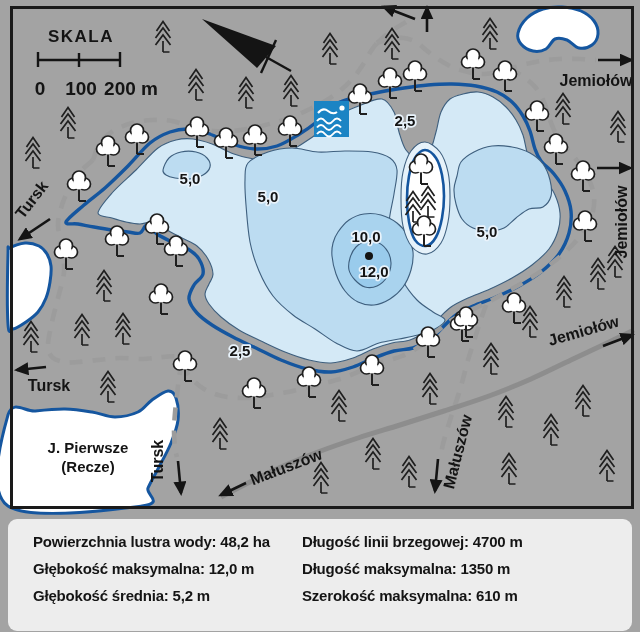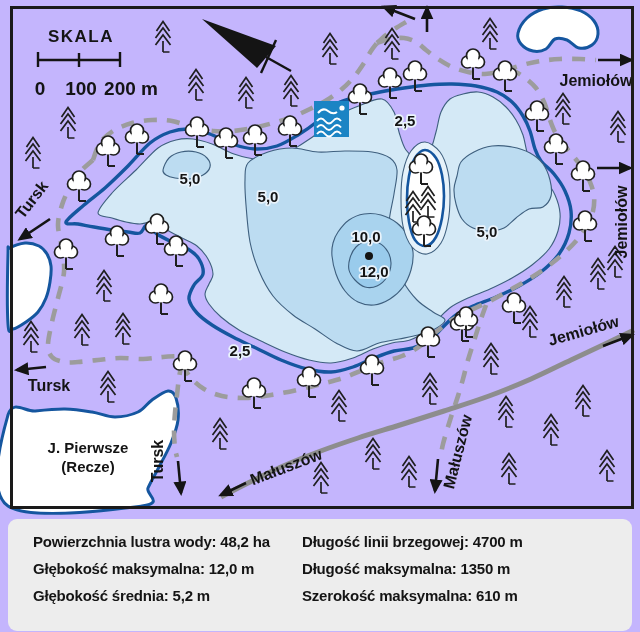--- a/index.html
+++ b/index.html
@@ -1,16 +1,16 @@
 <!DOCTYPE html>
 <html><head>
 <meta charset="utf-8">
 <style>
   html,body{margin:0;padding:0;background:#fff;}
-  .stage{position:relative;width:640px;height:632px;background:#c4b5fd;overflow:hidden;
+  .stage{position:relative;width:640px;height:632px;background:#a3a3a3;overflow:hidden;
          font-family:"Liberation Sans","DejaVu Sans",sans-serif;}
   svg text{font-family:"Liberation Sans","DejaVu Sans",sans-serif;font-weight:bold;fill:#141414;}
   .skala-title{font-size:17px;letter-spacing:1.5px;}
   .scale-num{font-size:19px;}
   .road-lbl{font-size:16px;}
   .depth-lbl{font-size:15px;paint-order:stroke;stroke:#e9f3fb;stroke-width:3.5px;stroke-linejoin:round;}
   .lake-name{font-size:15px;}
   .stat-txt{font-size:15px;letter-spacing:-0.2px;}
   .shoreline{fill:none;stroke:var(--c-shore);}
   .contour{stroke:var(--c-contour);stroke-width:1.1;}

